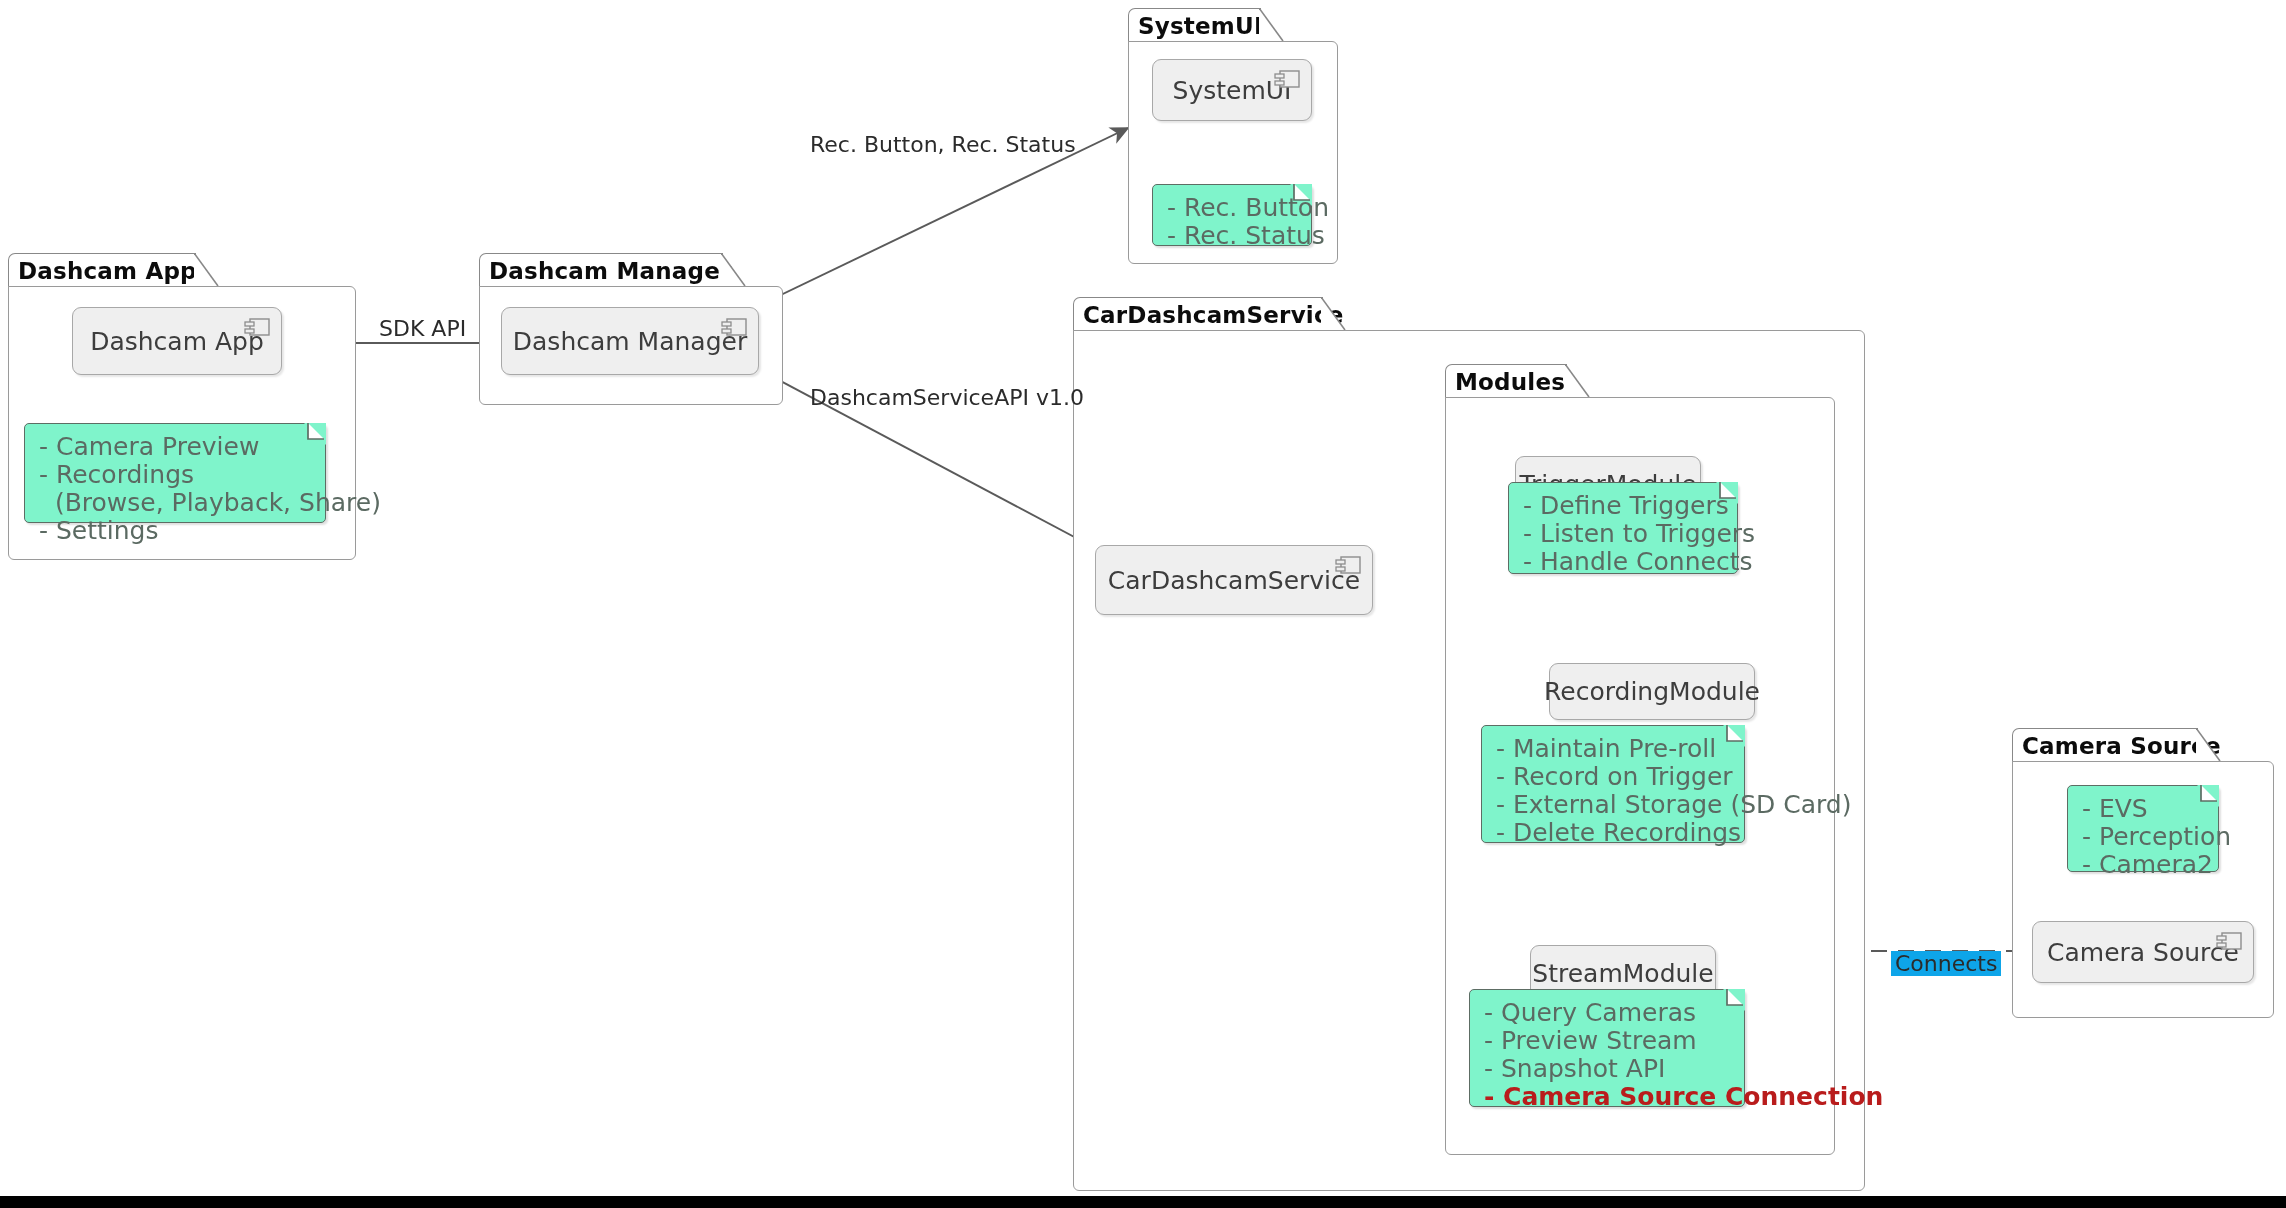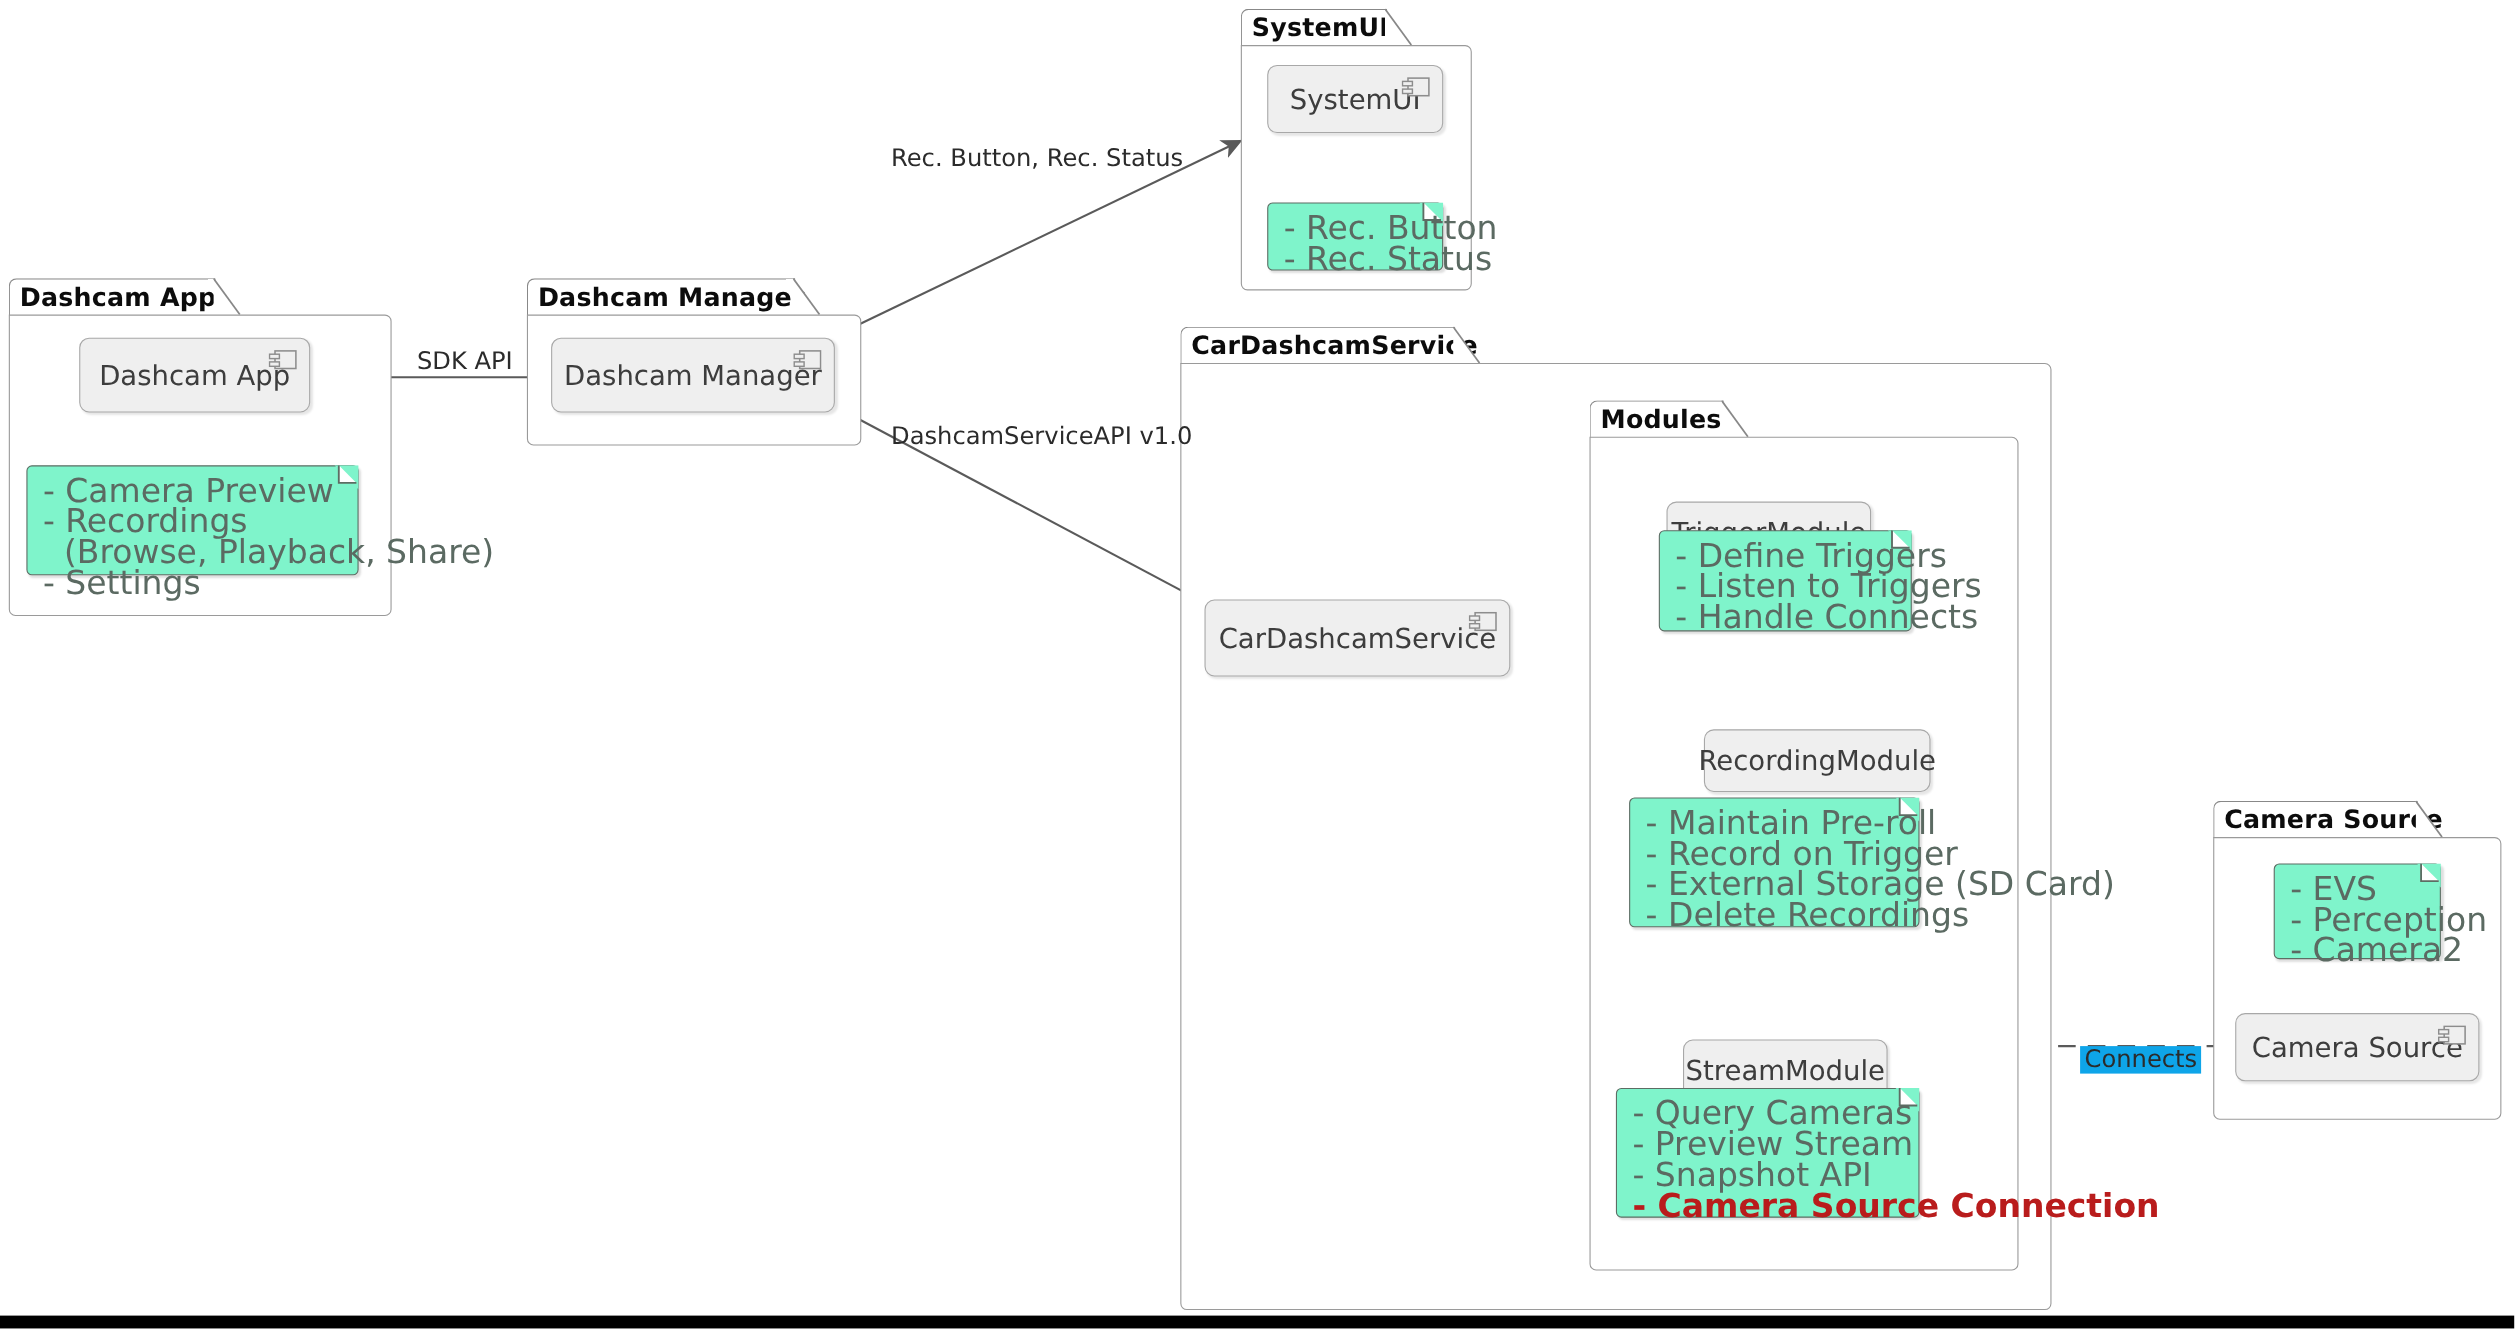--- a/index.html
+++ b/index.html
@@ -101,21 +101,21 @@
   }
   .note-fold {
     position: absolute;
     right: -1px; top: -1px;
     width: 22px; height: 22px;
   }
   .note-lines {
     position: absolute;
     left: 14px;
     top: 9px;
-    font-size: 30px;
+    font-size: 25px;
     line-height: 28px;
     color: #5b6a62;
     white-space: nowrap;
   }
   .note-lines .bold {
     font-weight: bold;
     color: #b91c1c;
   }
 
   

